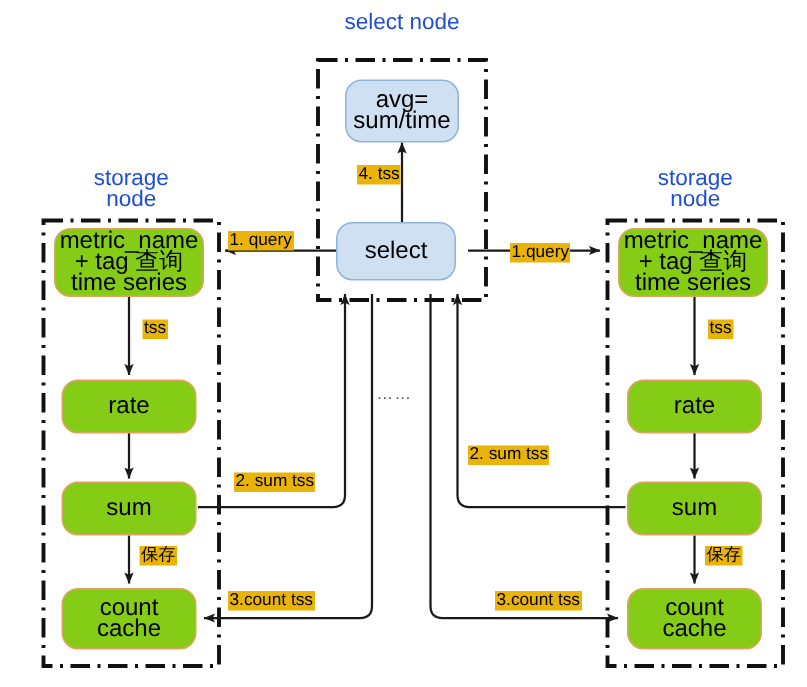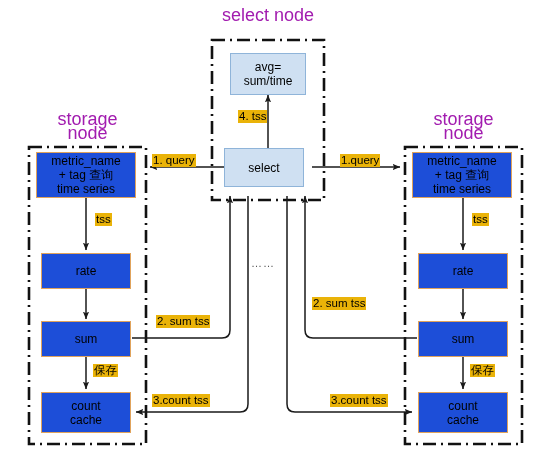--- a/index.html
+++ b/index.html
@@ -1,26 +1,26 @@
 <!DOCTYPE html>
 <html><head>
 <meta charset="utf-8">
 <style>
   html,body{margin:0;padding:0;background:#ffffff;}
   body{width:538px;height:458px;position:relative;overflow:hidden;
        font-family:"Liberation Sans","DejaVu Sans",sans-serif;color:#000;}
   #stage{position:absolute;left:0;top:0;width:538px;height:458px;}
-  .group-title{position:absolute;text-align:center;font-size:18px;
-               line-height:14px;font-weight:400;color:#a21caf;}
+  .group-title{position:absolute;text-align:center;font-size:15px;
+               line-height:14px;font-weight:400;color:#1d4ed8;}
 
   
   .box{position:absolute;box-sizing:border-box;display:flex;
        align-items:center;justify-content:center;text-align:center;
-       border-radius:0;font-size:12px;line-height:14px;}
-  .box.orange{background:#1d4ed8;border:1.3px solid #e0a35c;align-items:center;}
+       border-radius:11px;font-size:16px;line-height:14px;}
+  .box.orange{background:#84cc16;border:1.3px solid #e0a35c;align-items:center;}
   .box.blue{background:#cfe0f2;border:1.3px solid #8fb4d9;}
   .box span{display:block;}
 
   
   .lbl{position:absolute;font-size:11.5px;line-height:13px;color:#000;
        white-space:nowrap;background:#eab308;padding:0 1px;}
   .ellipsis{position:absolute;font-size:11px;letter-spacing:1px;color:#555;}
 
   svg.wires{position:absolute;left:0;top:0;width:538px;height:458px;
             pointer-events:none;}
@@ -122,21 +122,21 @@
 
   <div class="box orange" style="left:418px;top:392px;width:90px;height:41px;flex-direction:column;">
     <span>count</span>
     <span>cache</span>
   </div>
 
   <div class="lbl" style="left:238px;top:110px;">4. tss</div>
 
   <div class="lbl" style="left:152px;top:154px;">1. query</div>
 
-  <div class="lbl" style="left:340px;top:154px;text-align:right;">1.query</div>
+  <div class="lbl" style="left:340px;top:162px;text-align:right;">1.query</div>
 
   <div class="lbl" style="left:95px;top:213px;">tss</div>
 
   <div class="lbl" style="left:472px;top:213px;">tss</div>
 
   <div class="lbl" style="left:93px;top:364px;">保存</div>
 
   <div class="lbl" style="left:470px;top:364px;">保存</div>
 
   <div class="lbl" style="left:156px;top:315px;">2. sum tss</div>

